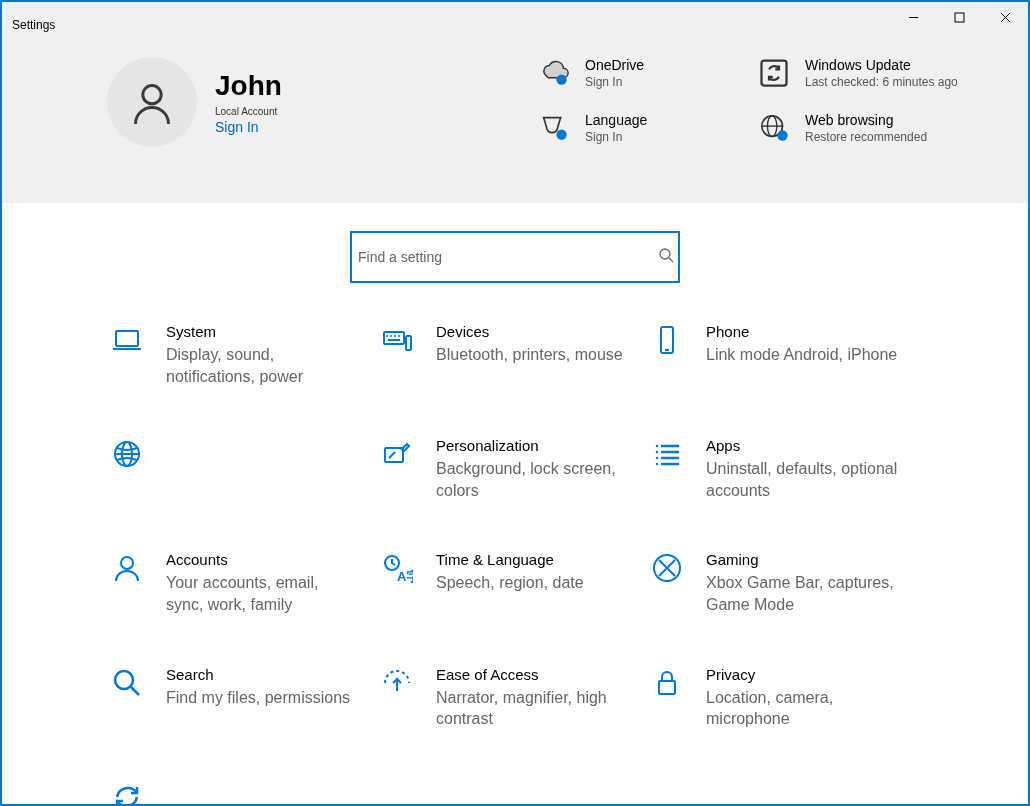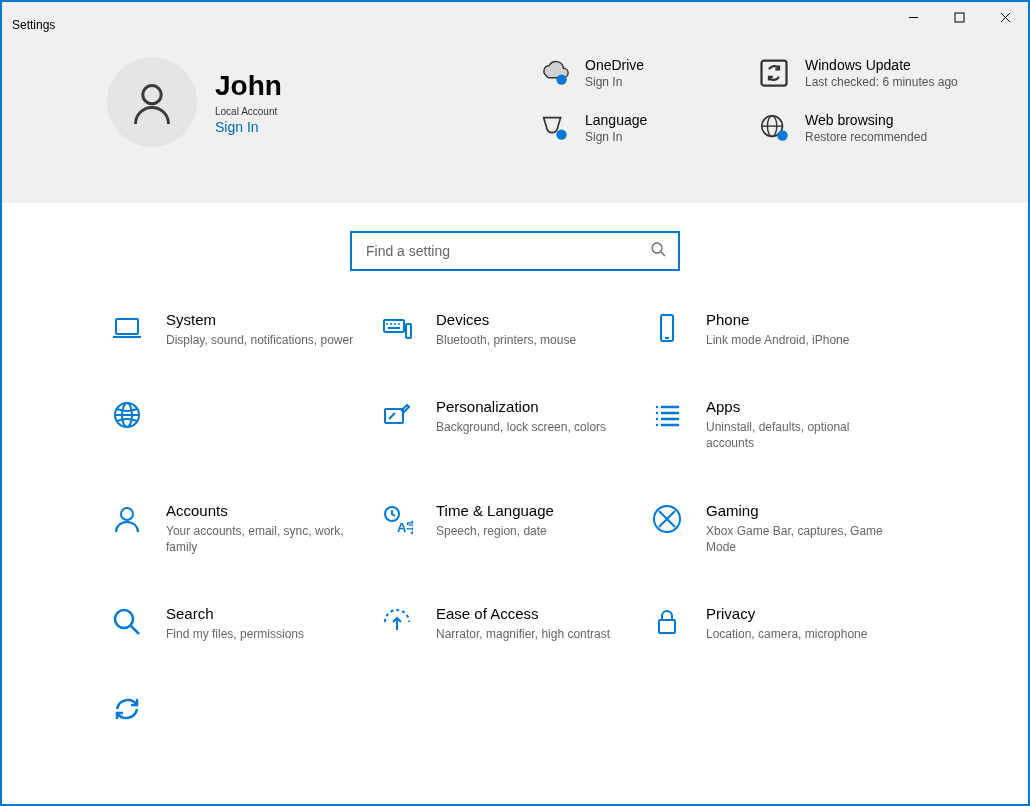--- a/index.html
+++ b/index.html
@@ -97,25 +97,25 @@
     overflow-y:auto;
     background:#fff;
   }
   .searchwrap {
     display:flex;
     justify-content:center;
     padding:28px 0 40px;
   }
   .searchbox {
     width:330px;
-    height:40px;
+    height:52px;
     border:2px solid #0078d4;
     display:flex;
     align-items:center;
-    padding:0 12px;
+    padding:0 4px;
   }
   .searchbox input {
     flex:1;
     border:none;
     outline:none;
     font-size:14px;
     font-family:inherit;
   }
   .searchbox input::placeholder{ color:#666;}
   .searchbox .sicon { color:#555; }
@@ -137,21 +137,21 @@
     width:34px;
     height:34px;
     flex-shrink:0;
     color:#0078d4;
     display:flex;
     align-items:center;
     justify-content:center;
   }
   .cat .cicon svg { width:32px; height:32px; }
   .cat .ctitle { font-size:15px; color:#000; }
-  .cat .cdesc { font-size:12px; color:#666; margin-top:4px; line-height:1.35;}
+  .cat .cdesc { font-size:16px; color:#666; margin-top:4px; line-height:1.35;}
 </style>
 </head>
 <body>
 
 <div class="window">
 
   <div class="titlebar">
     <span>Settings</span>
     <div class="controls">
       <div class="btn">

